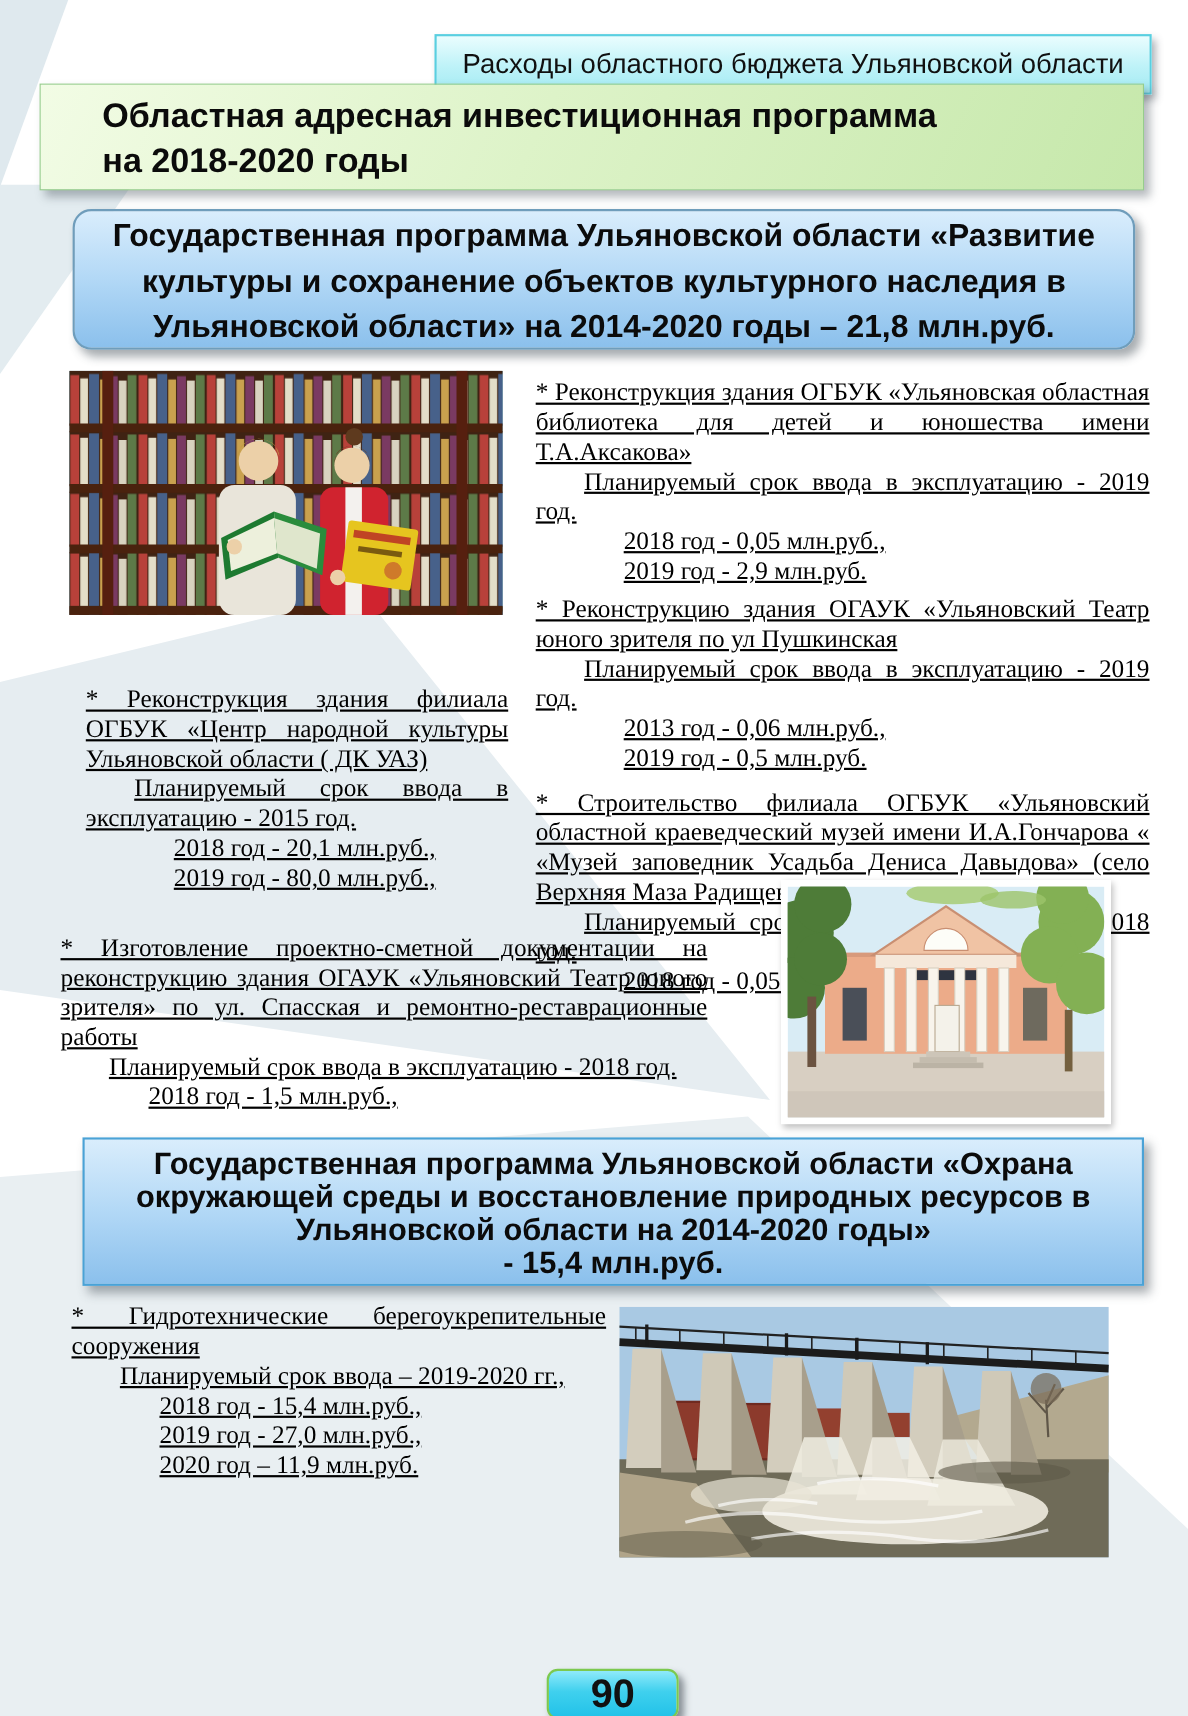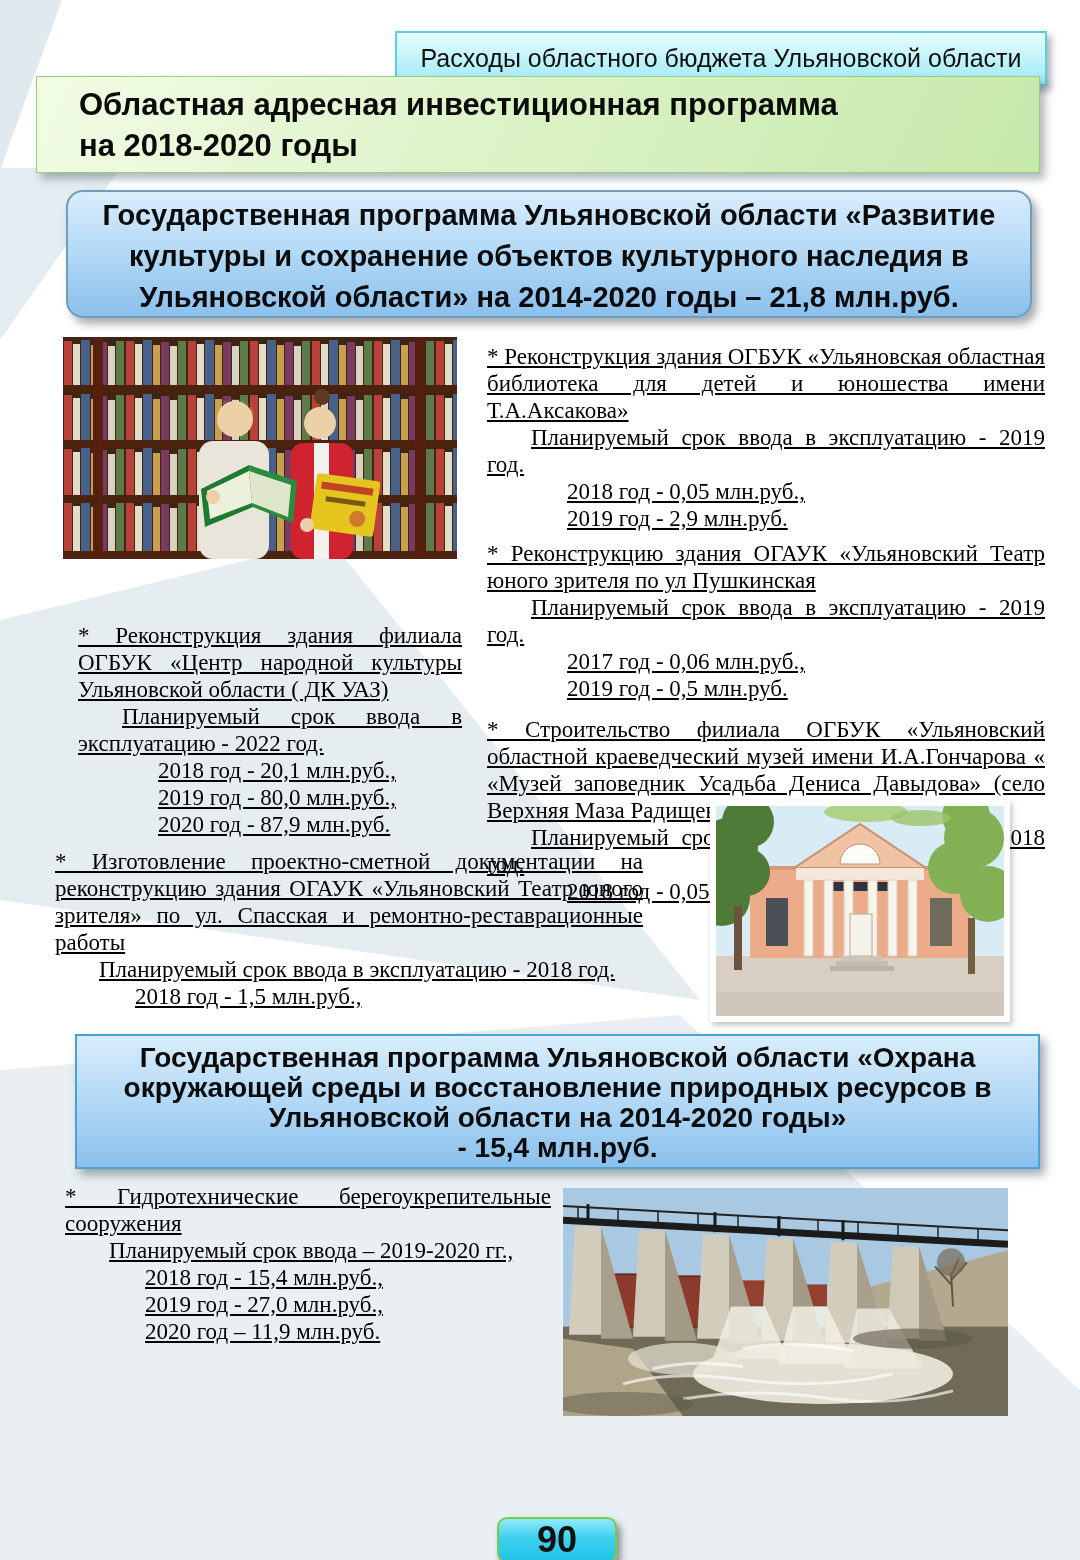--- a/index.html
+++ b/index.html
@@ -12,21 +12,21 @@
           background:linear-gradient(180deg,#eafdfe 0%,#bdf2f8 55%,#a3ebf3 100%);
           border:2px solid #59cfe0;box-shadow:4px 5px 7px rgba(70,80,90,.45);
           display:flex;align-items:center;justify-content:center;
           font-family:"Liberation Sans",sans-serif;font-weight:normal;font-size:25px;color:#101010;}
 
   
   .title-box{position:absolute;left:36px;top:76px;width:1004px;height:97px;box-sizing:border-box;
           background:linear-gradient(115deg,#f2fce5 0%,#ddf3c8 45%,#c6e8ab 100%);
           border:1px solid #96cd8a;box-shadow:5px 6px 8px rgba(70,80,90,.4);
           font-family:"Liberation Sans",sans-serif;font-weight:bold;font-size:31px;line-height:41px;
-          padding:7px 0 0 42px;color:#0b0b0b;}
+          padding:7px 0 0 56px;color:#0b0b0b;}
 
   
   .prog-box{position:absolute;box-sizing:border-box;text-align:center;color:#0b0b0b;
           background:linear-gradient(180deg,#d9edfc 0%,#b2d8f6 50%,#8bc0ec 100%);
           border:2px solid #6f9dbb;box-shadow:5px 6px 9px rgba(60,70,80,.45);
           font-family:"Liberation Sans",sans-serif;font-weight:bold;}
   .prog1{left:66px;top:190px;width:966px;height:128px;font-size:29px;line-height:41px;padding:3px 18px 0 18px;border-radius:17px;}
   .prog2{left:75px;top:1034px;width:965px;height:135px;font-size:28px;line-height:30px;padding:7px 30px 0 30px;
           border-color:#4aa2d6;}
 
@@ -139,37 +139,36 @@
   <div class="tcol right-col">
     <div>
       <p class="just">* Реконструкция здания ОГБУК «Ульяновская областная библиотека для детей и юношества  имени Т.А.Аксакова»</p>
       <p class="ind1">Планируемый срок ввода в эксплуатацию - 2019 год.</p>
       <p class="ind2">2018 год  - 0,05 млн.руб.,</p>
       <p class="ind2">2019 год -  2,9 млн.руб.</p>
     </div>
     <div class="gap8">
       <p class="just">* Реконструкцию   здания ОГАУК «Ульяновский Театр юного зрителя по ул Пушкинская</p>
       <p class="ind1">Планируемый срок ввода в эксплуатацию - 2019 год.</p>
-      <p class="ind2">2017 год  - 0,06 млн.руб.,</p>
+      <p class="ind2">2013 год  - 0,06 млн.руб.,</p>
       <p class="ind2">2019 год -  0,5 млн.руб.</p>
     </div>
     <div class="gap14">
       <p class="just">*   Строительство   филиала   ОГБУК   «Ульяновский областной краеведческий  музей имени И.А.Гончарова « «Музей заповедник Усадьба Дениса Давыдова» (село Верхняя Маза Радищевского района</p>
       <p class="ind1">Планируемый срок ввода в эксплуатацию - 2018 год.</p>
       <p class="ind2">2018 год  - 0,05 млн.руб.,</p>
     </div>
   </div>
 
   <div class="tcol left-col1">
     <div>
       <p class="just">* Реконструкция здания филиала ОГБУК «Центр народной культуры Ульяновской области ( ДК УАЗ)</p>
-      <p class="ind1">Планируемый срок ввода в эксплуатацию - 2022 год.</p>
+      <p class="ind1">Планируемый срок ввода в эксплуатацию - 2015 год.</p>
       <p class="ind2">2018 год  - 20,1 млн.руб.,</p>
       <p class="ind2">2019 год -  80,0 млн.руб.,</p>
-      <p class="ind2">2020 год -  87,9 млн.руб.</p>
     </div>
   </div>
 
   <div class="tcol wide-col">
     <div>
       <p class="just">* Изготовление проектно-сметной документации на реконструкцию здания ОГАУК «Ульяновский Театр юного зрителя» по ул. Спасская и ремонтно-реставрационные работы</p>
       <p class="ind1">Планируемый срок ввода в эксплуатацию - 2018 год.</p>
       <p class="ind2">2018 год  - 1,5 млн.руб.,</p>
     </div>
   </div>

